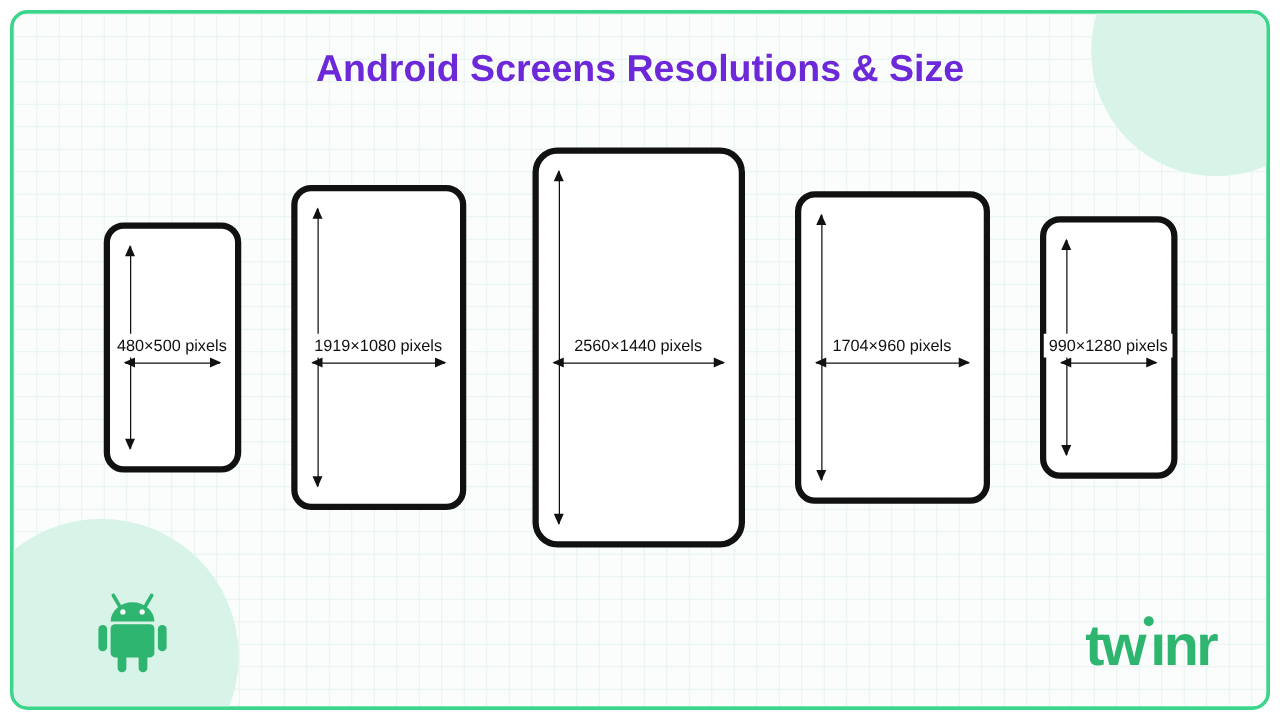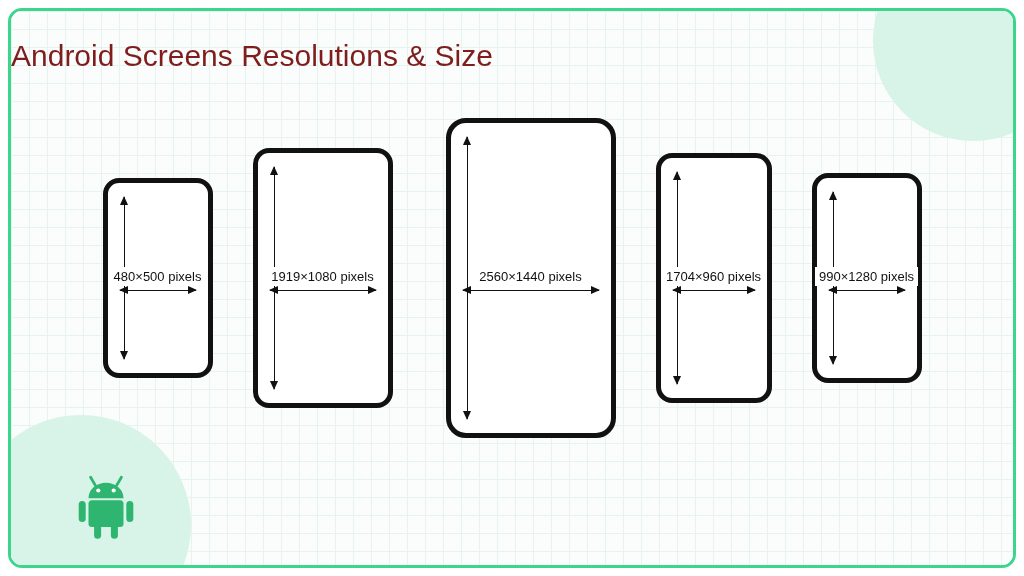--- a/index.html
+++ b/index.html
@@ -36,23 +36,24 @@
   .blob-bl {
     position: absolute;
     bottom: -70px; left: -40px;
     width: 220px; height: 220px;
     background: #d8f3e7;
     border-radius: 50%;
   }
   .title {
     position: absolute;
     top: 28px; left: 0; right: 0;
+    text-align: center;
     font-size: 30px;
-    font-weight: 400;
-    color: #7f1d1d;
+    font-weight: 700;
+    color: #6d28d9;
   }
   .phones {
     position: absolute;
     top: 90px; left: 0; right: 0; bottom: 110px;
     display: flex;
     align-items: center;
     justify-content: center;
     gap: 40px;
     padding: 0 40px;
   }
@@ -116,21 +117,21 @@
     padding: 2px 4px;
     font-size: 13px;
     font-weight: 500;
     color: #111;
     white-space: nowrap;
     transform: translateY(-2px);
   }
   .p0 { width: 110px; height: 200px; }
   .p1 { width: 140px; height: 260px; }
   .p2 { width: 170px; height: 320px; border-radius: 20px; margin-left: 13px; }
-  .p3 { width: 116px; height: 250px; }
+  .p3 { width: 156px; height: 250px; }
   .p4 { width: 110px; height: 210px; }
   .android-icon {
     position: absolute;
     bottom: 18px; left: 60px;
     color: #2eb570;
   }
   .twinr-logo {
     position: absolute;
     bottom: 22px; right: 40px;
     font-size: 46px;
@@ -207,13 +208,16 @@
         <circle cx="61" cy="25" r="3" fill="#fff"></circle>
         <rect x="25" y="39" width="50" height="38" rx="5"></rect>
         <rect x="11" y="40" width="10" height="30" rx="5"></rect>
         <rect x="79" y="40" width="10" height="30" rx="5"></rect>
         <rect x="33" y="72" width="10" height="22" rx="5"></rect>
         <rect x="57" y="72" width="10" height="22" rx="5"></rect>
       </g>
     </svg>
   </div>
 
+  <div class="twinr-logo">
+    tw<span class="dot"></span>ınr
+  </div>
 </div>
 
 </body></html>

